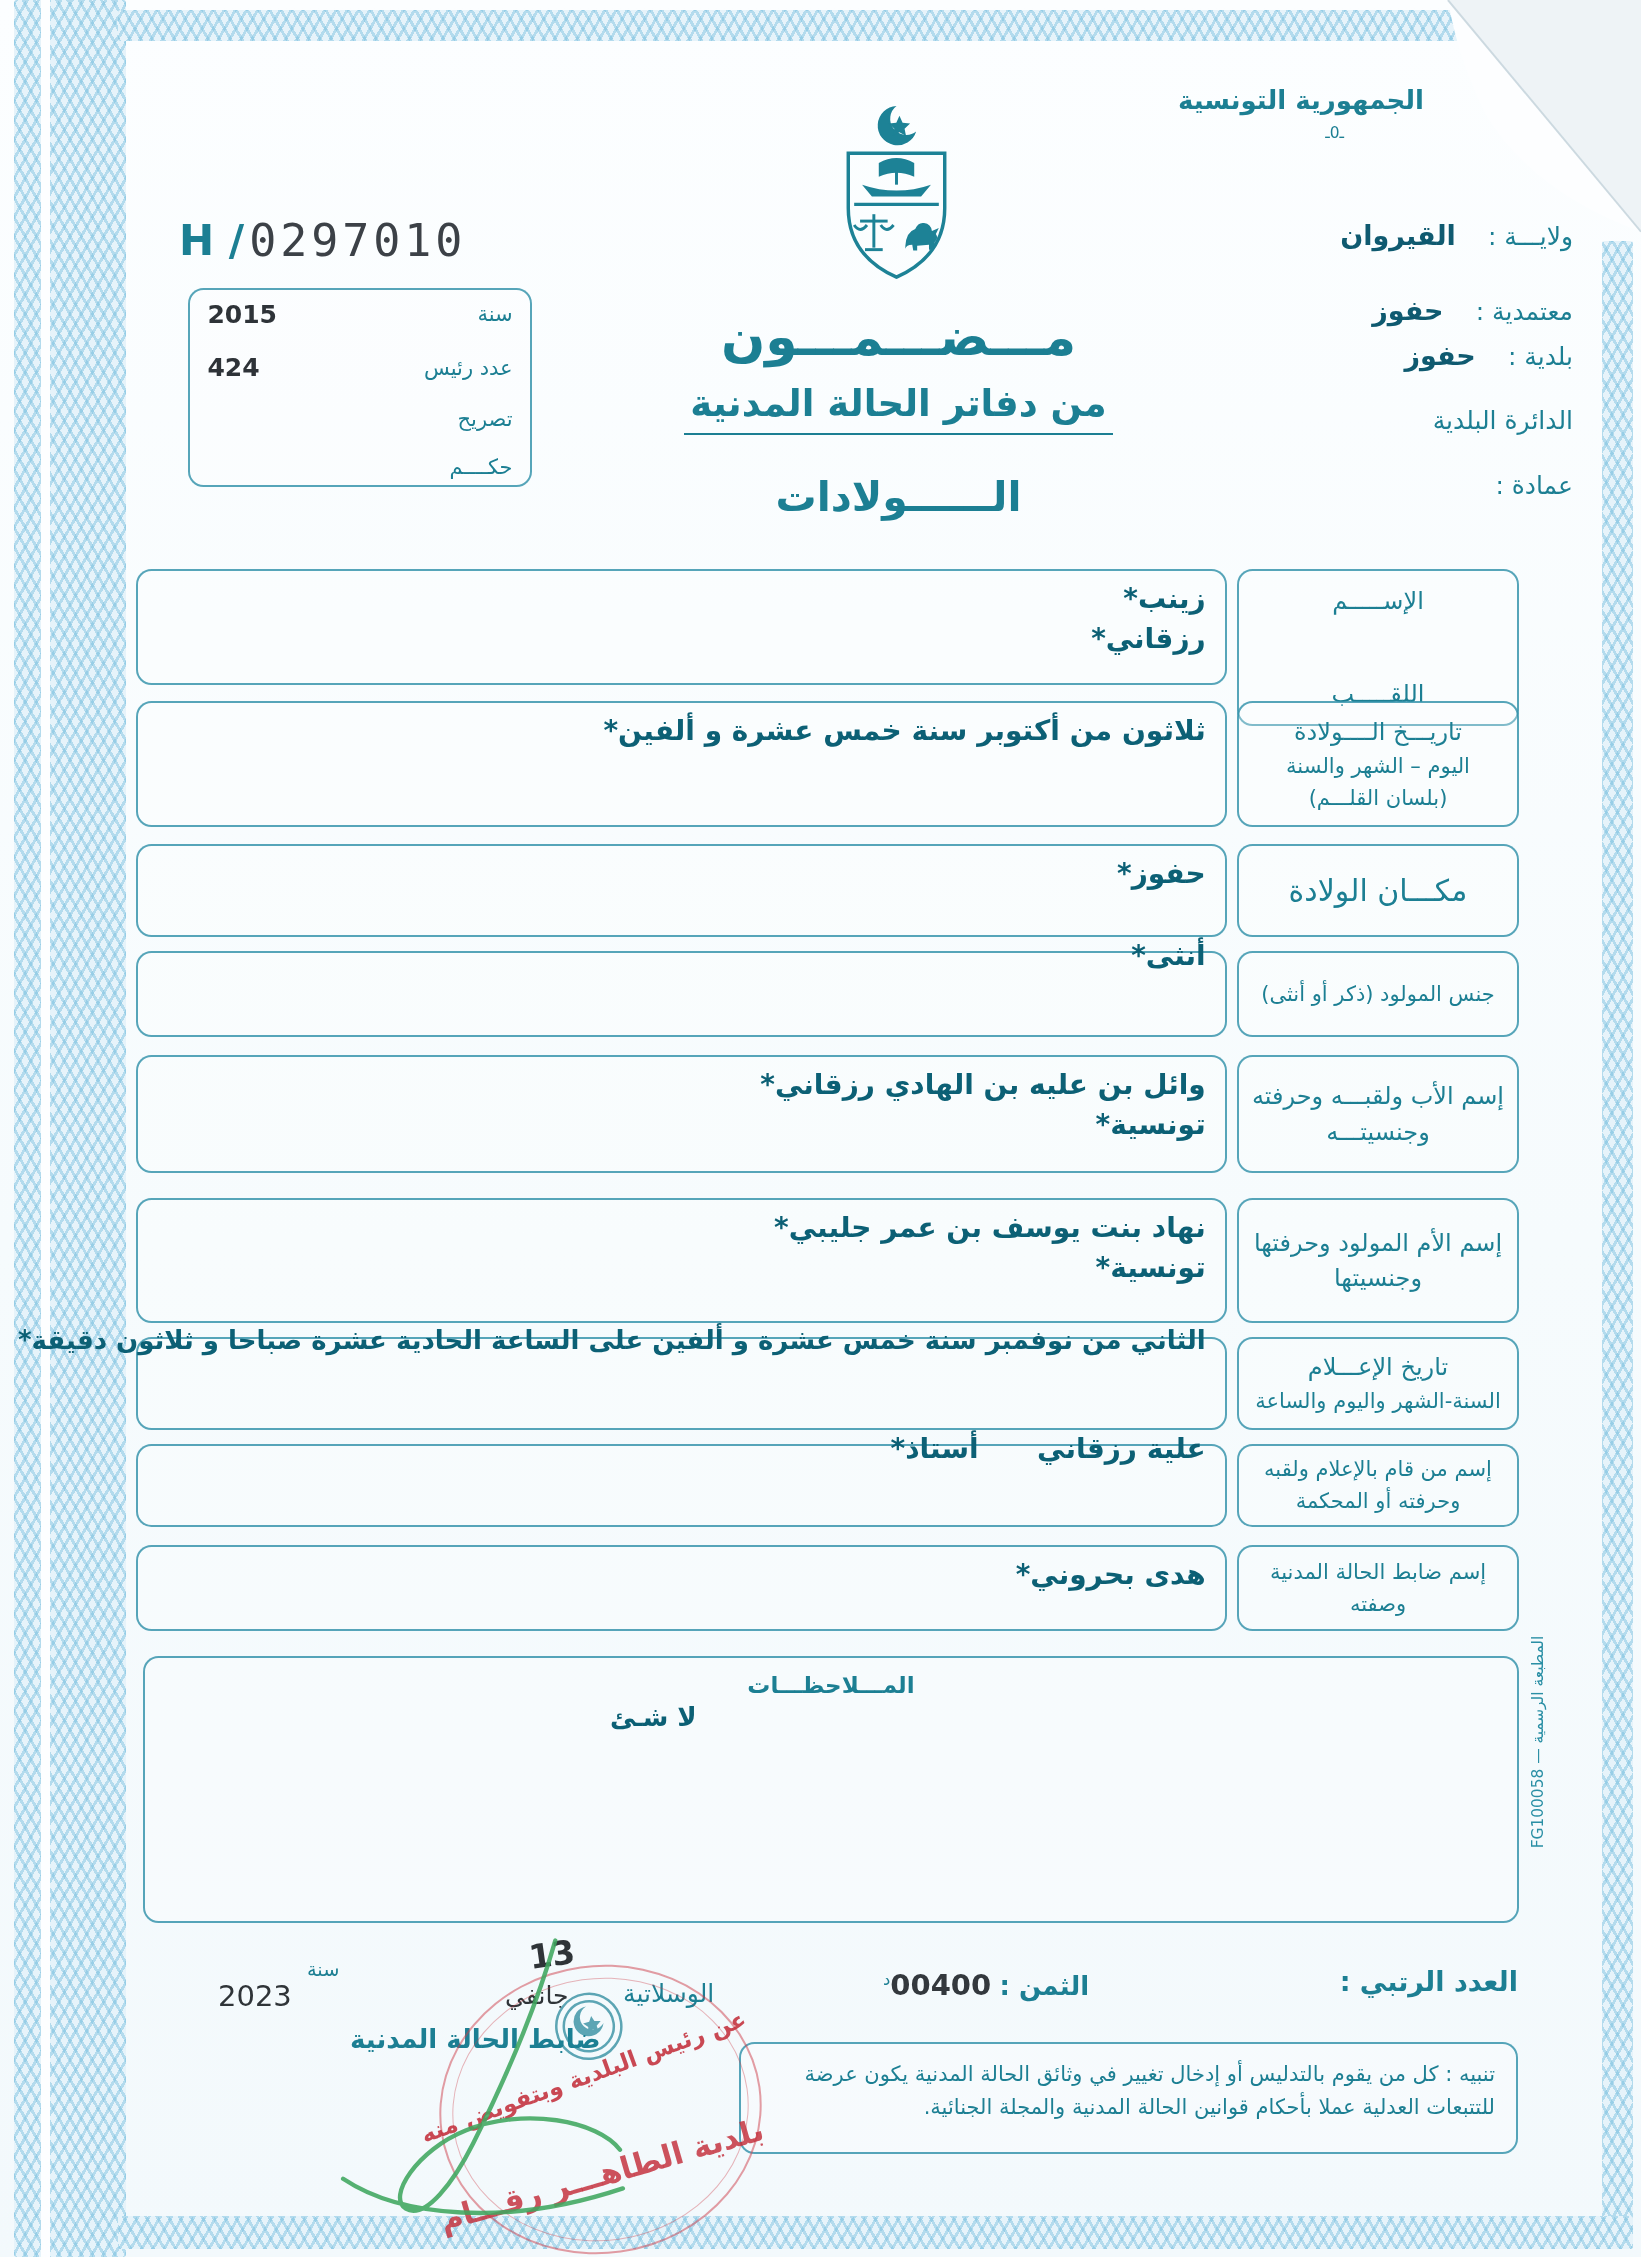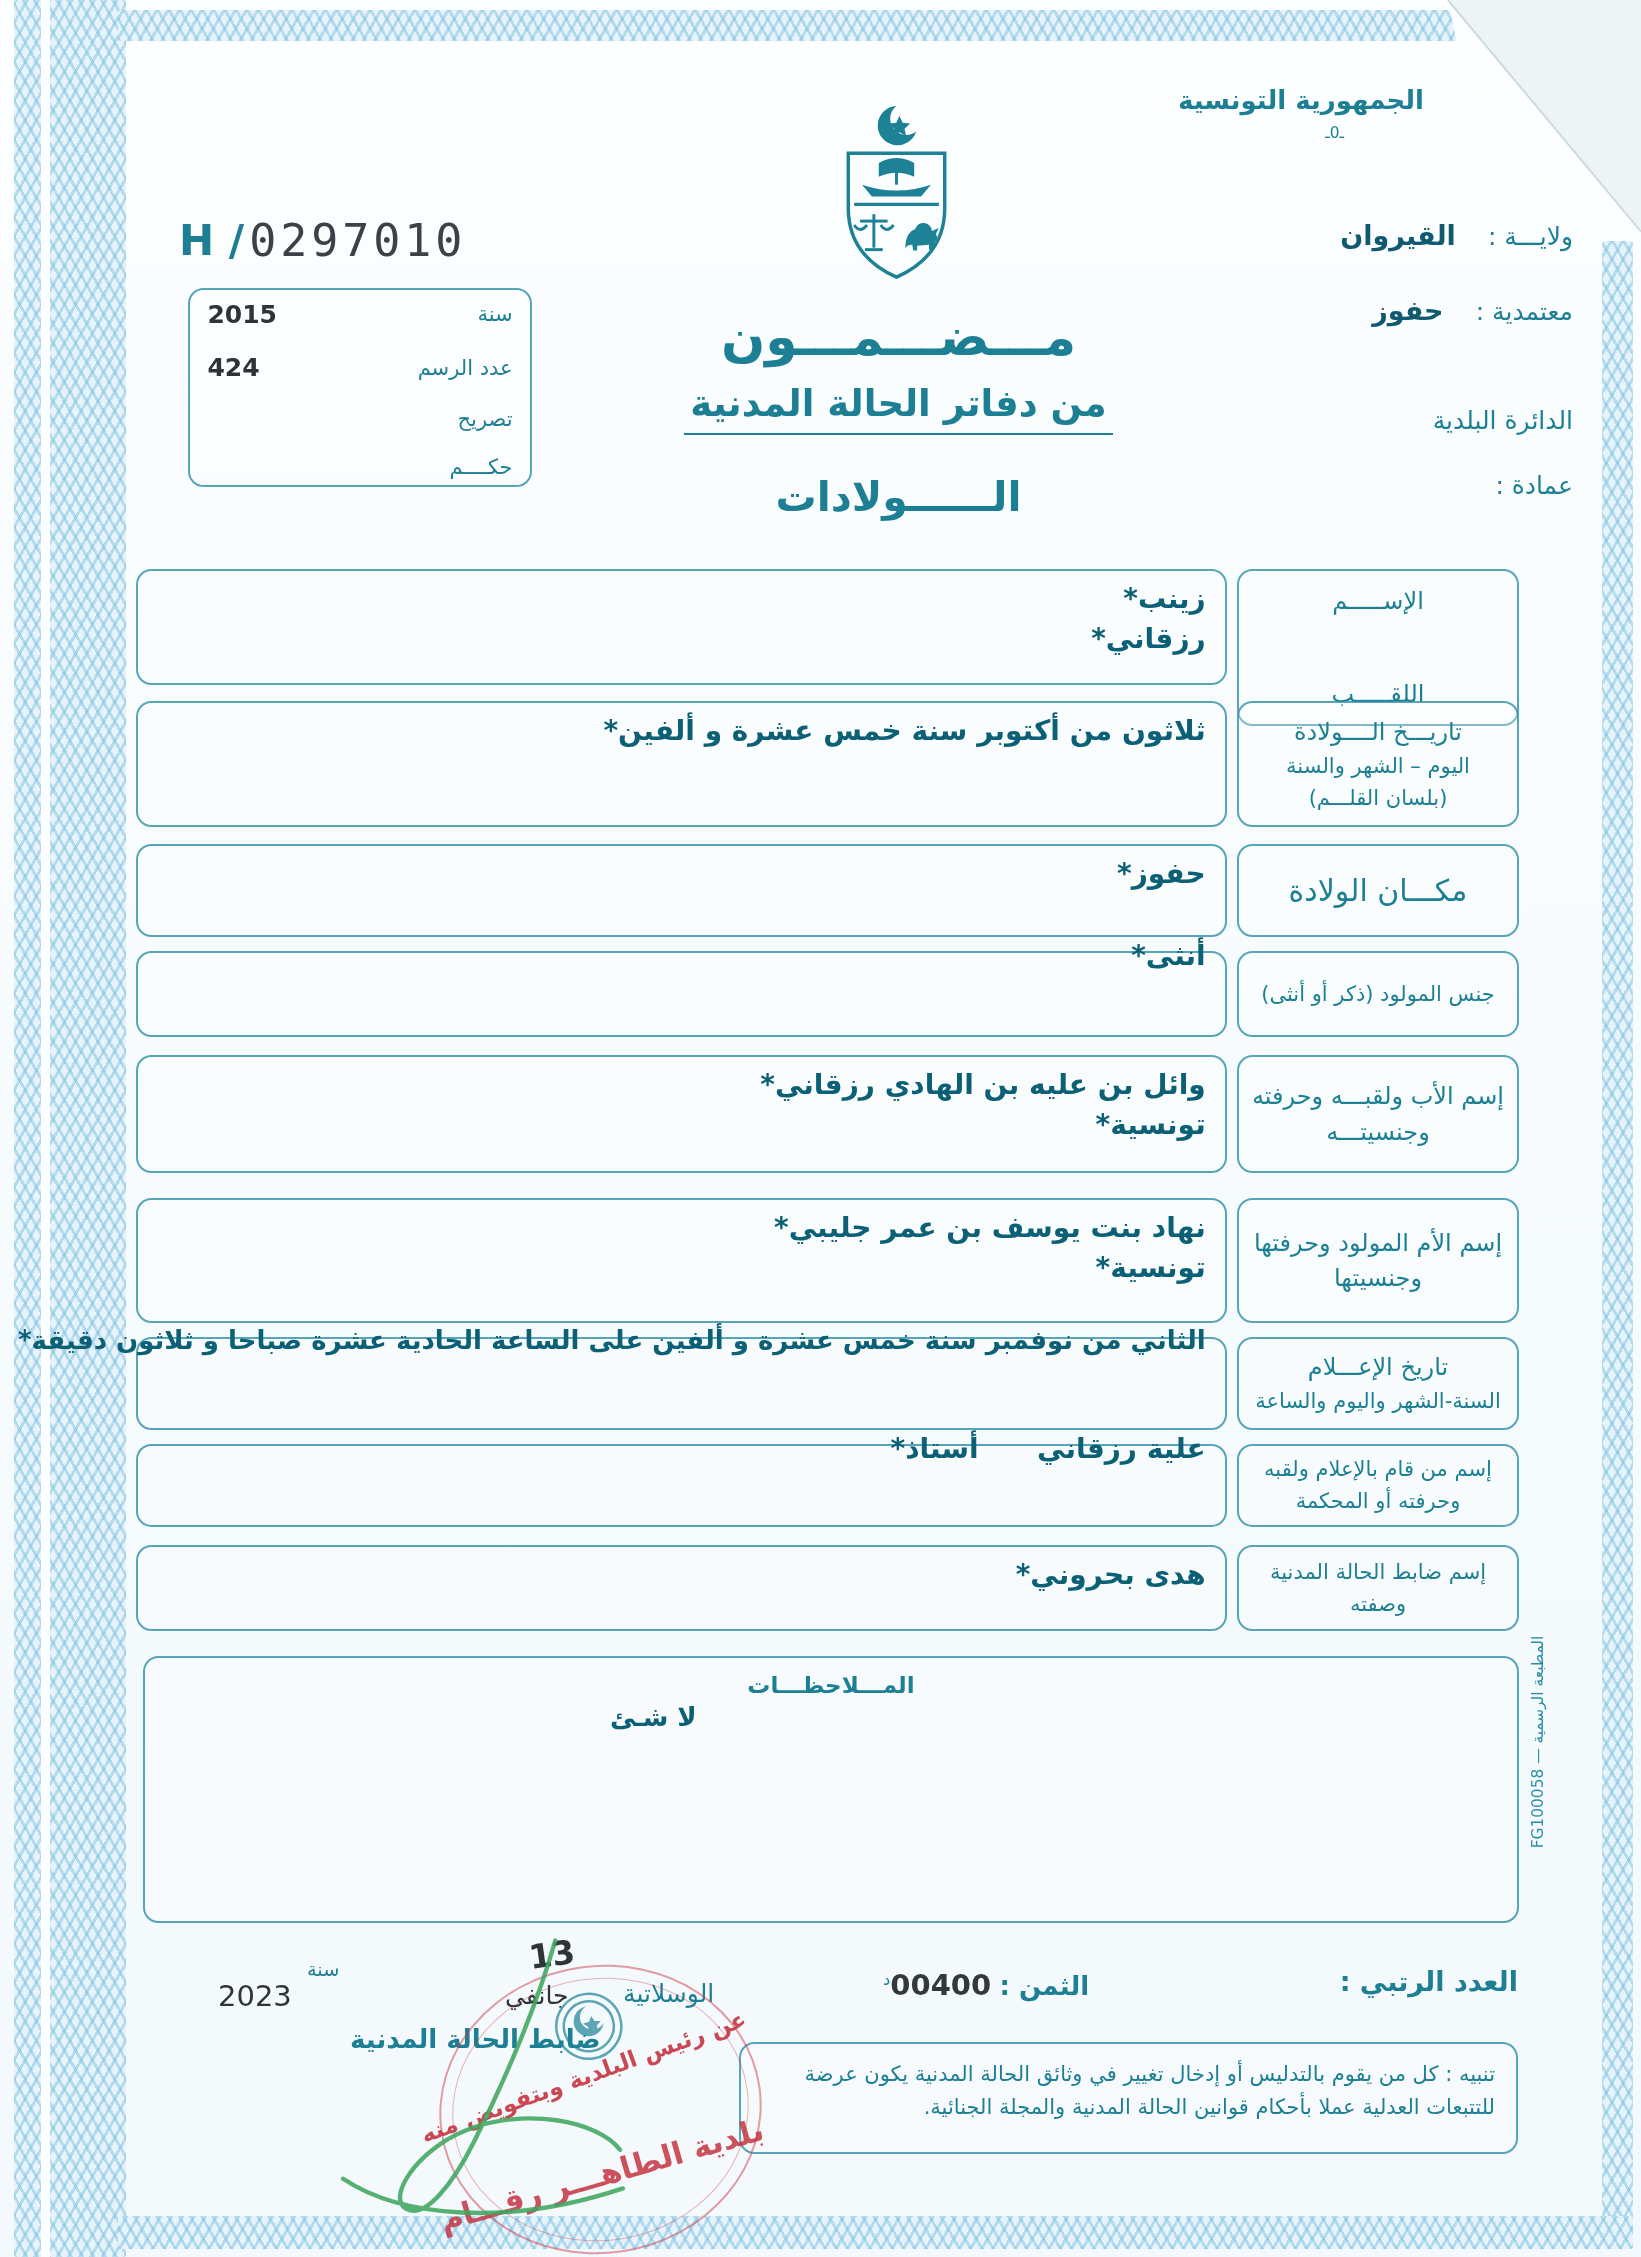--- a/index.html
+++ b/index.html
@@ -113,21 +113,21 @@
     <span class="pre">H /</span>
     <span class="num">0297010</span>
   </div>
 
   <div class="registry bx">
     <div class="regrow">
       <span class="reglab">سنة</span>
       <span class="regval">2015</span>
     </div>
     <div class="regrow">
-      <span class="reglab">عدد الرسم</span>
+      <span class="reglab">عدد رئيس</span>
       <span class="regval">424</span>
     </div>
     <div class="regrow">
       <span class="reglab">تصريح</span>
     </div>
     <div class="regrow">
       <span class="reglab">حكــــم</span>
     </div>
   </div>
 
@@ -160,20 +160,24 @@
   <div class="titles t1">مـــضـــمـــون</div>
   <div class="titles t2"><span>من دفاتر الحالة المدنية</span></div>
   <div class="titles t3">الــــــولادات</div>
 
   <div class="admin-line" style="top:220px">
     <span class="alab">ولايـــة :</span>
     <span class="aval">القيروان</span>
   </div>
   <div class="admin-line" style="top:295px">
     <span class="alab">معتمدية :</span>
+    <span class="aval">حفوز</span>
+  </div>
+  <div class="admin-line" style="top:340px">
+    <span class="alab">بلدية :</span>
     <span class="aval">حفوز</span>
   </div>
   <div class="admin-line" style="top:406px">
     <span class="alab">الدائرة البلدية</span>
   </div>
   <div class="admin-line" style="top:471px">
     <span class="alab">عمادة :</span>
   </div>
 
   <div class="row" style="top:569px">

